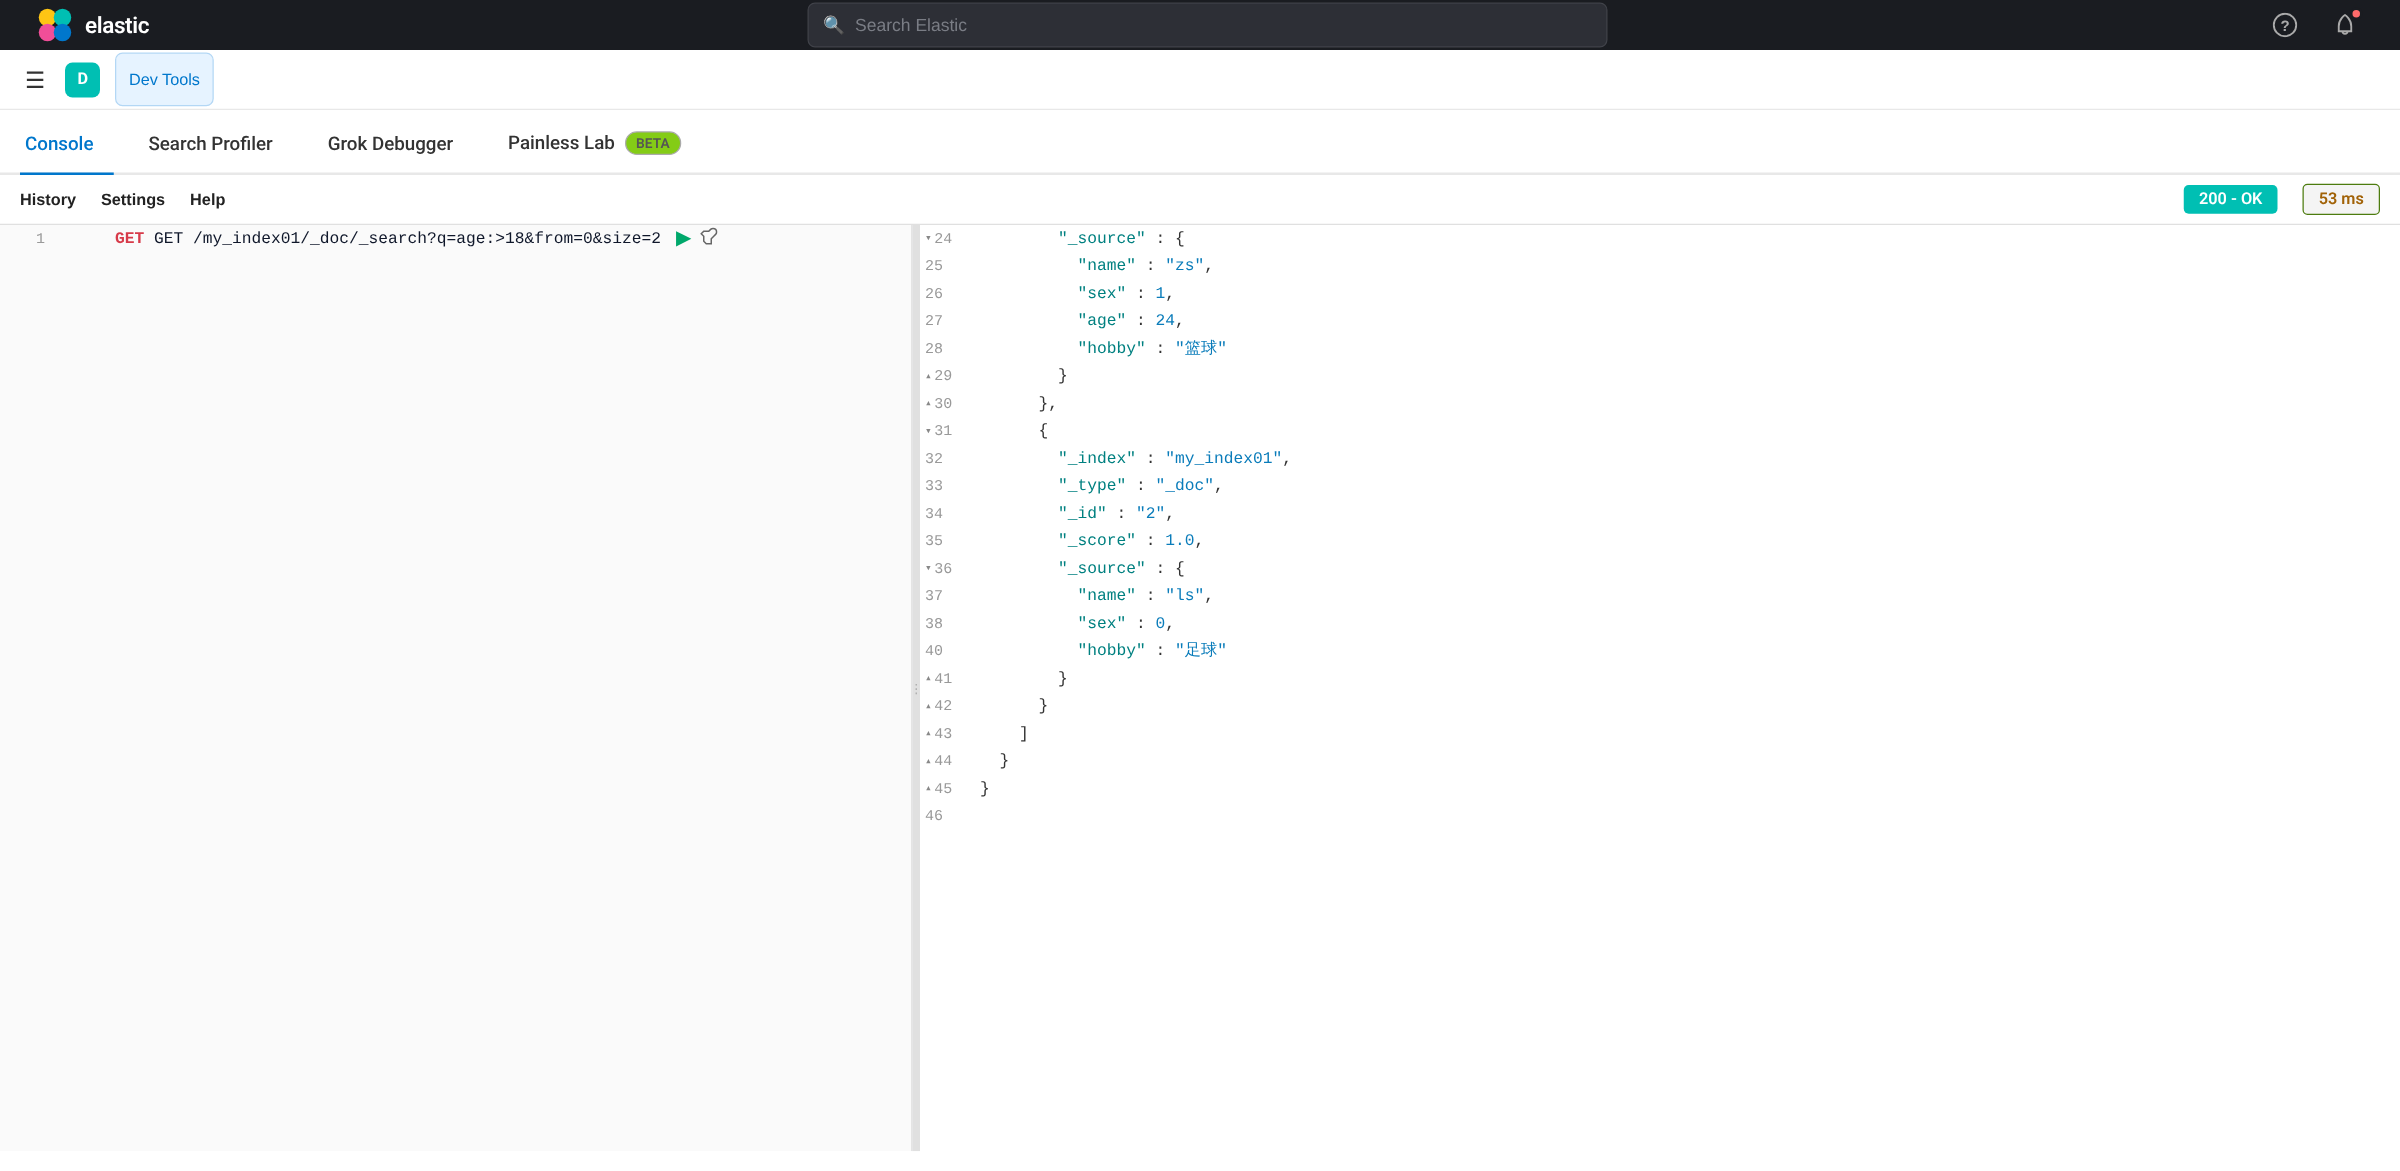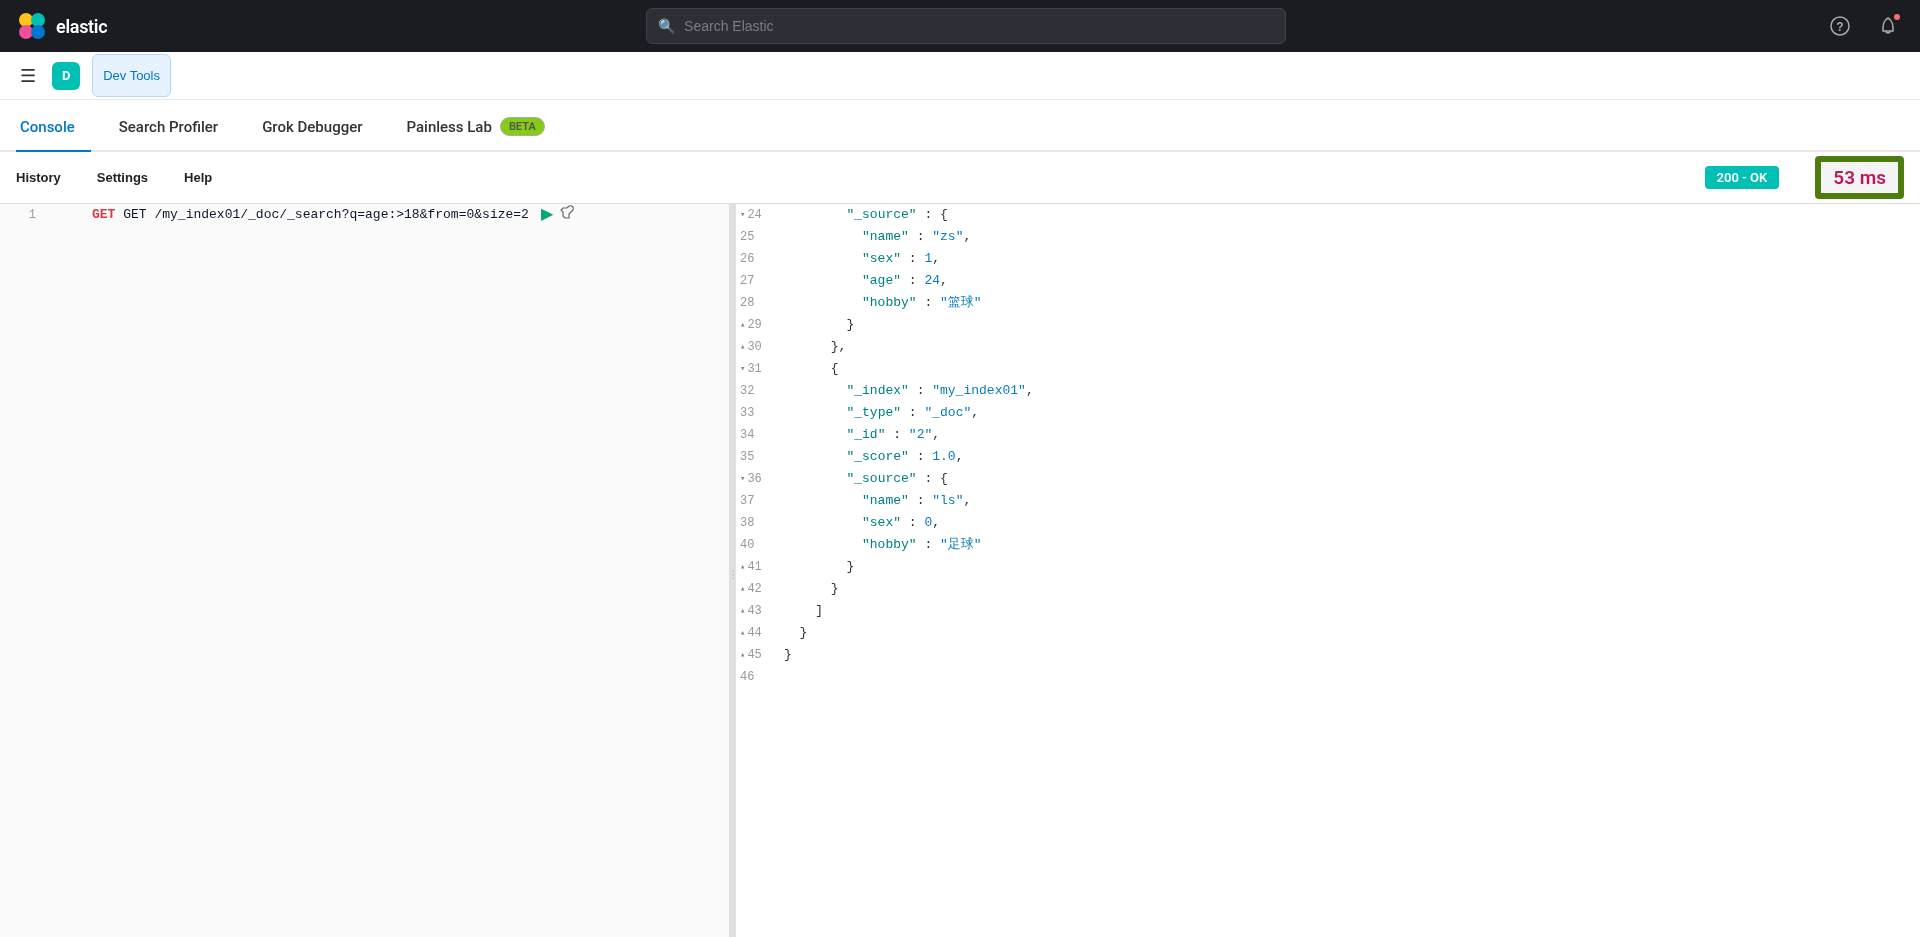--- a/index.html
+++ b/index.html
@@ -1,24 +1,24 @@
 <!DOCTYPE html>
 <html><head>
   <meta charset="utf-8">
   <style>
     * { margin: 0; padding: 0; box-sizing: border-box; }
     body { font-family: -apple-system, BlinkMacSystemFont, 'Segoe UI', Roboto, sans-serif; background: #fff; overflow: hidden; }
 
     
     .navbar {
       background: #1a1c21;
-      height: 52px;
-      display: flex;
-      align-items: center;
-      padding: 0 16px;
+      height: 40px;
+      display: flex;
+      align-items: center;
+      padding: 0 28px;
       justify-content: flex-start;
     }
     .navbar-left { display: flex; align-items: center; gap: 12px; }
     .elastic-logo { display: flex; align-items: center; gap: 8px; cursor: pointer; }
     .logo-circles { width: 32px; height: 32px; position: relative; }
     .logo-circles svg { width: 32px; height: 32px; }
 
     .search-bar {
       flex: 1;
       max-width: 640px;
@@ -122,72 +122,72 @@
     .tab {
       padding: 14px 16px 14px 4px;
       font-size: 15px;
       font-weight: 500;
       color: #333;
       cursor: pointer;
       margin-right: 24px;
       border-bottom: 2px solid transparent;
       margin-bottom: -2px;
       display: flex;
-      align-items: flex-end;
+      align-items: flex-start;
       gap: 8px;
     }
     .tab.active {
       color: #0077cc;
       border-bottom-color: #0077cc;
     }
     .beta-badge {
       background: #84cc16;
       border: 1px solid #aaa;
       border-radius: 12px;
       padding: 2px 8px;
       font-size: 11px;
       color: #555;
       font-weight: 600;
     }
 
     
     .toolbar {
       background: #fff;
       border-bottom: 1px solid #e0e0e0;
-      height: 52px;
+      height: 40px;
       display: flex;
       align-items: center;
       padding: 0 16px;
-      gap: 36px;
+      gap: 20px;
     }
     .toolbar-btn {
       background: none;
       border: none;
       cursor: pointer;
       font-size: 13px;
       font-weight: 600;
       color: #222;
     }
     .status-ok {
       margin-left: auto;
       background: #00bfb3;
       color: #fff;
       padding: 4px 12px;
       border-radius: 4px;
       font-size: 13px;
       font-weight: 600;
     }
     .status-time {
       background: #f4f4f4;
-      border: 6px solid #4d7c0f;
+      border: 1px solid #4d7c0f;
       padding: 4px 12px;
       border-radius: 4px;
-      font-size: 19px;
+      font-size: 13px;
       font-weight: 600;
-      color: #be185d;
+      color: #a16207;
     }
 
     
     .main-content {
       display: flex;
       height: calc(100vh - 56px - 48px - 52px - 40px);
       background: #f5f7fa;
     }
 
     

